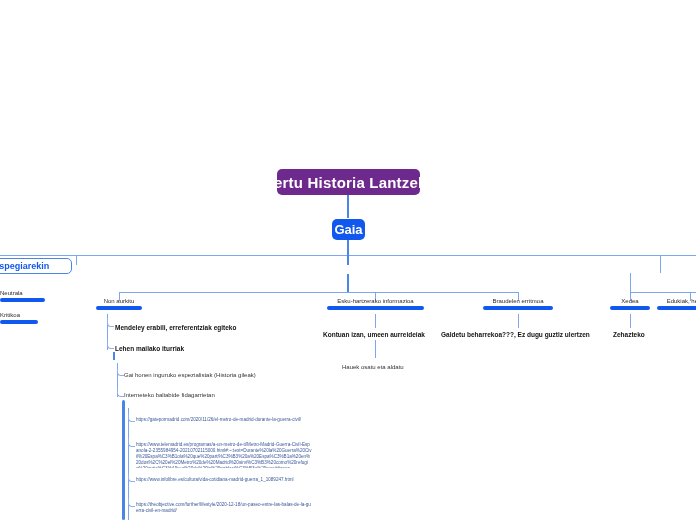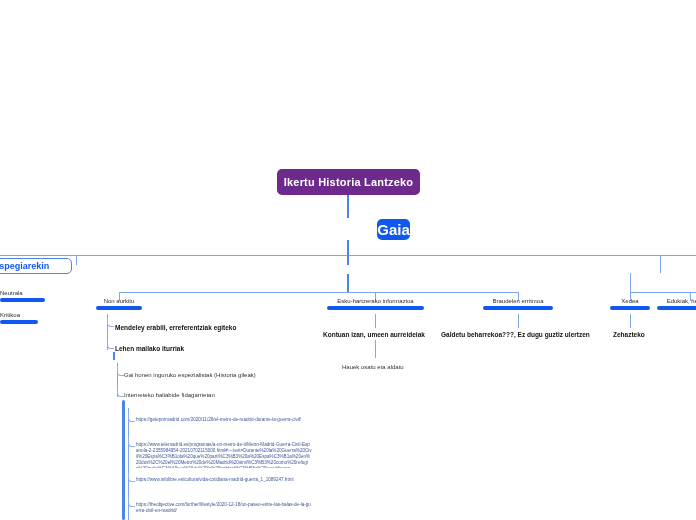--- a/index.html
+++ b/index.html
@@ -19,35 +19,34 @@
   .ln.hthin{height:1px;background:#7aa7ef;}
 
   
   .root-node{
     position:absolute;
     left:277px;top:169px;
     width:143px;height:26px;
     background:#6d2a8c;
     border-radius:5px;
     display:flex;align-items:center;justify-content:center;
-    color:#ffffff;font-weight:bold;font-size:11px;
+    color:#ffffff;font-weight:bold;font-size:15px;
     letter-spacing:.2px;
     white-space:nowrap;
     text-align:center;
   }
 
   
   .pill-solid{
     position:absolute;
     background:#1158ee;
     border-radius:5px;
     display:flex;align-items:center;justify-content:center;
-    color:#ffffff;font-weight:bold;font-size:15px;
-    white-space:nowrap;
-    margin-left:45px;
+    color:#ffffff;font-weight:bold;font-size:13px;
+    white-space:nowrap;
   }
 
   
   .pill-outline{
     position:absolute;
     background:#ffffff;
     border:1.5px solid #4a86e8;
     border-radius:5px;
     display:flex;align-items:center;justify-content:center;
     color:#1158ee;font-weight:bold;font-size:9px;

